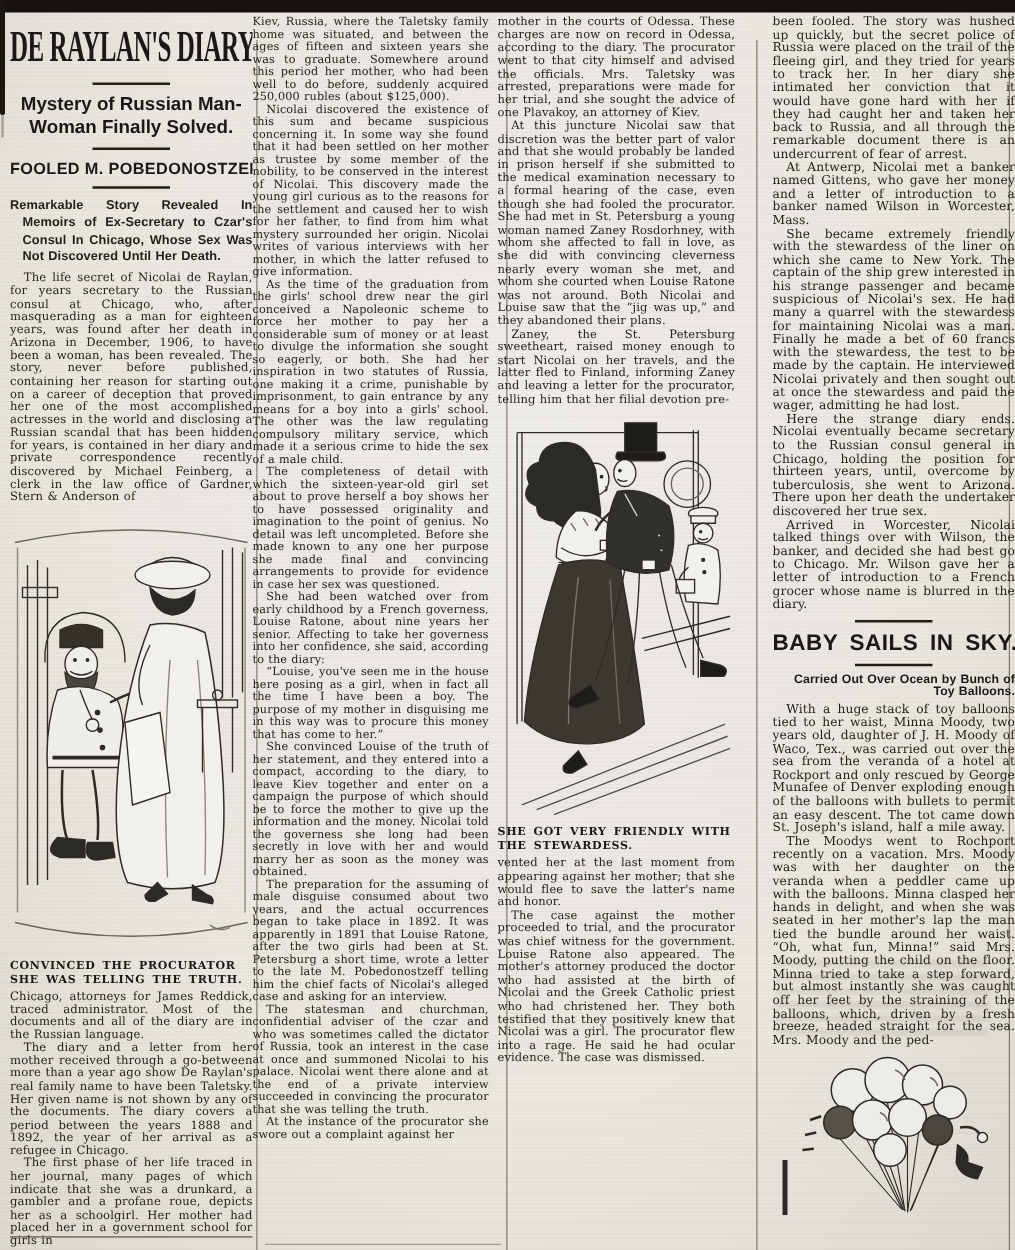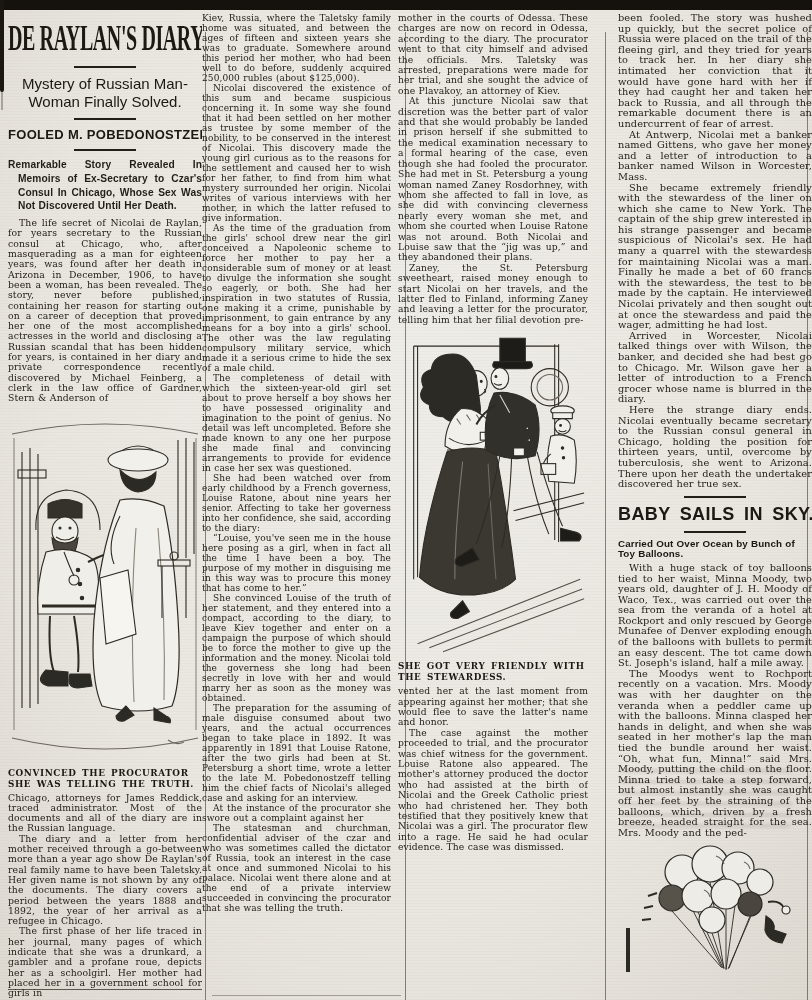--- a/index.html
+++ b/index.html
@@ -29,34 +29,34 @@
   #col2 p{font-size:9px;line-height:10px}
   #col3 p{font-size:9.2px;line-height:10.4px}
   #col4 p{font-size:9.8px;line-height:10.6px}
   .col p.noindent{text-indent:0}
 
   .hl-wrap{height:40px;margin-top:6px;overflow:visible}
   .hl{display:inline-block;white-space:nowrap;
     font-family:"Liberation Serif",serif;font-weight:700;font-size:25px;letter-spacing:-.5px;
     transform:scale(.8,1.42);transform-origin:0 0;color:#1c1914}
   .bar{width:62px;height:2px;background:#221f19;margin:7px auto}
-  .deck1{font-family:"Liberation Sans",sans-serif;font-weight:400;font-size:15px;line-height:18px;
+  .deck1{font-family:"Liberation Sans",sans-serif;font-weight:700;font-size:15px;line-height:18px;
     text-align:center;margin:0;color:#1c1914}
   .deck2{font-family:"Liberation Sans",sans-serif;font-weight:700;font-size:13px;letter-spacing:.3px;
     text-align:center;white-space:nowrap;margin:0;color:#1c1914}
   .col p.lead{font-family:"Liberation Sans",sans-serif;font-weight:700;font-size:10.2px;line-height:13.8px;
     padding-left:10px;text-indent:-10px;margin-bottom:5px;color:#221f19}
   .fig{margin:4px 0 2px}
   .fig svg{display:block}
   .cap{font-weight:700;font-size:8.8px;line-height:11px;
     letter-spacing:.6px;word-spacing:2px;margin:2px 0 3px;color:#1c1914}
   .baby-head{font-family:"Liberation Sans",sans-serif;font-weight:700;font-size:18px;letter-spacing:.4px;
     word-spacing:4px;text-align:left;white-space:nowrap;margin:0;color:#1c1914}
   .col p.baby-deck{font-family:"Liberation Sans",sans-serif;font-weight:700;font-size:11px;line-height:14px;
-    text-align:left;text-indent:0;margin:0 0 3px;color:#1c1914}
+    text-align:right;text-indent:0;margin:0 0 3px;color:#1c1914}
   .bar.small{margin:6px auto}
 </style>
 </head>
 <body>
 
 <div class="topbar"></div>
 <div class="vrule" style="left:205px"></div>
 <div class="vrule" style="left:405px"></div>
 <div class="vrule" style="left:605px"></div>
 <div class="vrule" style="left:807px"></div>
@@ -147,22 +147,22 @@
 
 <section class="col" id="col2">
   <p class="noindent">Kiev, Russia, where the Taletsky family home was situated, and between the ages of fifteen and sixteen years she was to graduate. Somewhere around this period her mother, who had been well to do before, suddenly acquired 250,000 rubles (about $125,000).</p>
   <p>Nicolai discovered the existence of this sum and became suspicious concerning it. In some way she found that it had been settled on her mother as trustee by some member of the nobility, to be conserved in the interest of Nicolai. This discovery made the young girl curious as to the reasons for the settlement and caused her to wish for her father, to find from him what mystery surrounded her origin. Nicolai writes of various interviews with her mother, in which the latter refused to give information.</p>
   <p>As the time of the graduation from the girls' school drew near the girl conceived a Napoleonic scheme to force her mother to pay her a considerable sum of money or at least to divulge the information she sought so eagerly, or both. She had her inspiration in two statutes of Russia, one making it a crime, punishable by imprisonment, to gain entrance by any means for a boy into a girls' school. The other was the law regulating compulsory military service, which made it a serious crime to hide the sex of a male child.</p>
   <p>The completeness of detail with which the sixteen-year-old girl set about to prove herself a boy shows her to have possessed originality and imagination to the point of genius. No detail was left uncompleted. Before she made known to any one her purpose she made final and convincing arrangements to provide for evidence in case her sex was questioned.</p>
   <p>She had been watched over from early childhood by a French governess, Louise Ratone, about nine years her senior. Affecting to take her governess into her confidence, she said, according to the diary:</p>
   <p>“Louise, you've seen me in the house here posing as a girl, when in fact all the time I have been a boy. The purpose of my mother in disguising me in this way was to procure this money that has come to her.”</p>
   <p>She convinced Louise of the truth of her statement, and they entered into a compact, according to the diary, to leave Kiev together and enter on a campaign the purpose of which should be to force the mother to give up the information and the money. Nicolai told the governess she long had been secretly in love with her and would marry her as soon as the money was obtained.</p>
   <p>The preparation for the assuming of male disguise consumed about two years, and the actual occurrences began to take place in 1892. It was apparently in 1891 that Louise Ratone, after the two girls had been at St. Petersburg a short time, wrote a letter to the late M. Pobedonostzeff telling him the chief facts of Nicolai's alleged case and asking for an interview.</p>
+  <p>The statesman and churchman, confidential adviser of the czar and who was sometimes called the dictator of Russia, took an interest in the case at once and summoned Nicolai to his palace. Nicolai went there alone and at the end of a private interview succeeded in convincing the procurator that she was telling the truth.</p>
   <p>At the instance of the procurator she swore out a complaint against her</p>
-  <p>The statesman and churchman, confidential adviser of the czar and who was sometimes called the dictator of Russia, took an interest in the case at once and summoned Nicolai to his palace. Nicolai went there alone and at the end of a private interview succeeded in convincing the procurator that she was telling the truth.</p>
 </section>
 
 <section class="col" id="col3">
   <p class="noindent">mother in the courts of Odessa. These charges are now on record in Odessa, according to the diary. The procurator went to that city himself and advised the officials. Mrs. Taletsky was arrested, preparations were made for her trial, and she sought the advice of one Plavakoy, an attorney of Kiev.</p>
   <p>At this juncture Nicolai saw that discretion was the better part of valor and that she would probably be landed in prison herself if she submitted to the medical examination necessary to a formal hearing of the case, even though she had fooled the procurator. She had met in St. Petersburg a young woman named Zaney Rosdorhney, with whom she affected to fall in love, as she did with convincing cleverness nearly every woman she met, and whom she courted when Louise Ratone was not around. Both Nicolai and Louise saw that the “jig was up,” and they abandoned their plans.</p>
   <p>Zaney, the St. Petersburg sweetheart, raised money enough to start Nicolai on her travels, and the latter fled to Finland, informing Zaney and leaving a letter for the procurator, telling him that her filial devotion pre-</p>
 
   <figure class="fig">
     <svg width="190" height="330" viewBox="0 0 194 330">
       <g stroke="#2e2b25" fill="none" stroke-width="1.1">
@@ -226,22 +226,22 @@
   </figure>
 
   <p class="noindent">vented her at the last moment from appearing against her mother; that she would flee to save the latter's name and honor.</p>
   <p>The case against the mother proceeded to trial, and the procurator was chief witness for the government. Louise Ratone also appeared. The mother's attorney produced the doctor who had assisted at the birth of Nicolai and the Greek Catholic priest who had christened her. They both testified that they positively knew that Nicolai was a girl. The procurator flew into a rage. He said he had ocular evidence. The case was dismissed.</p>
 </section>
 
 <section class="col" id="col4">
   <p class="noindent">been fooled. The story was hushed up quickly, but the secret police of Russia were placed on the trail of the fleeing girl, and they tried for years to track her. In her diary she intimated her conviction that it would have gone hard with her if they had caught her and taken her back to Russia, and all through the remarkable document there is an undercurrent of fear of arrest.</p>
   <p>At Antwerp, Nicolai met a banker named Gittens, who gave her money and a letter of introduction to a banker named Wilson in Worcester, Mass.</p>
   <p>She became extremely friendly with the stewardess of the liner on which she came to New York. The captain of the ship grew interested in his strange passenger and became suspicious of Nicolai's sex. He had many a quarrel with the stewardess for maintaining Nicolai was a man. Finally he made a bet of 60 francs with the stewardess, the test to be made by the captain. He interviewed Nicolai privately and then sought out at once the stewardess and paid the wager, admitting he had lost.</p>
+  <p>Here the strange diary ends. Nicolai eventually became secretary to the Russian consul general in Chicago, holding the position for thirteen years, until, overcome by tuberculosis, she went to Arizona. There upon her death the undertaker discovered her true sex.</p>
   <p>Arrived in Worcester, Nicolai talked things over with Wilson, the banker, and decided she had best go to Chicago. Mr. Wilson gave her a letter of introduction to a French grocer whose name is blurred in the diary.</p>
-  <p>Here the strange diary ends. Nicolai eventually became secretary to the Russian consul general in Chicago, holding the position for thirteen years, until, overcome by tuberculosis, she went to Arizona. There upon her death the undertaker discovered her true sex.</p>
 
   <div class="bar small"></div>
   <h2 class="baby-head">BABY SAILS IN SKY.</h2>
   <div class="bar small"></div>
   <p class="baby-deck">Carried Out Over Ocean by Bunch of Toy Balloons.</p>
   <p>With a huge stack of toy balloons tied to her waist, Minna Moody, two years old, daughter of J. H. Moody of Waco, Tex., was carried out over the sea from the veranda of a hotel at Rockport and only rescued by George Munafee of Denver exploding enough of the balloons with bullets to permit an easy descent. The tot came down St. Joseph's island, half a mile away.</p>
   <p>The Moodys went to Rochport recently on a vacation. Mrs. Moody was with her daughter on the veranda when a peddler came up with the balloons. Minna clasped her hands in delight, and when she was seated in her mother's lap the man tied the bundle around her waist. “Oh, what fun, Minna!” said Mrs. Moody, putting the child on the floor. Minna tried to take a step forward, but almost instantly she was caught off her feet by the straining of the balloons, which, driven by a fresh breeze, headed straight for the sea. Mrs. Moody and the ped-</p>
 
   <figure class="fig">
     <svg width="194" height="130" viewBox="0 0 194 130">

